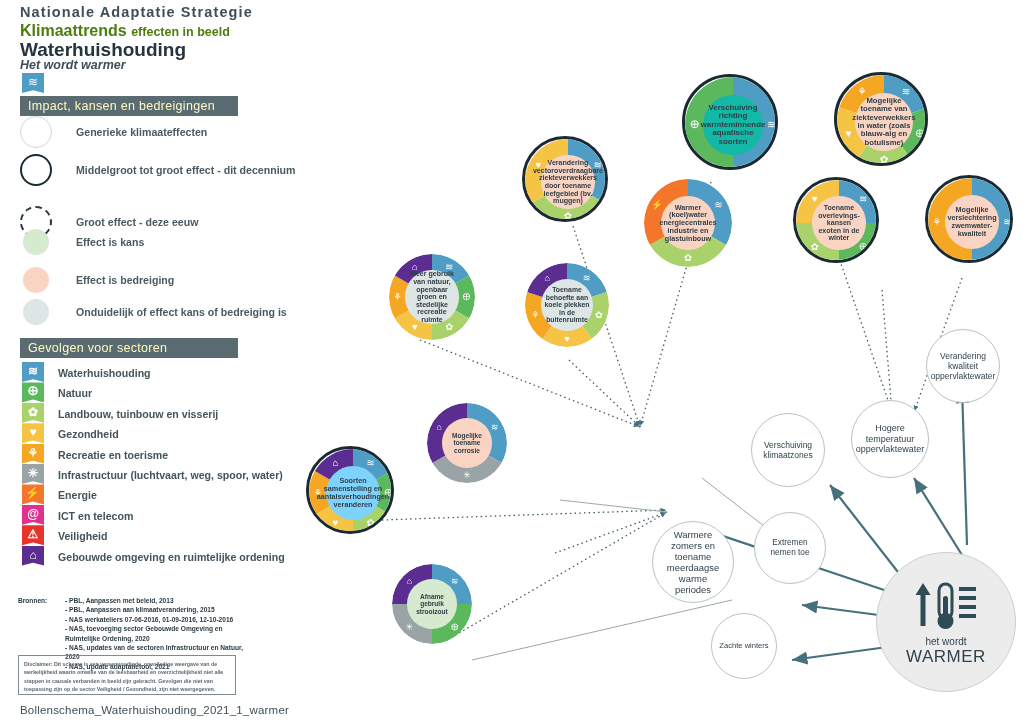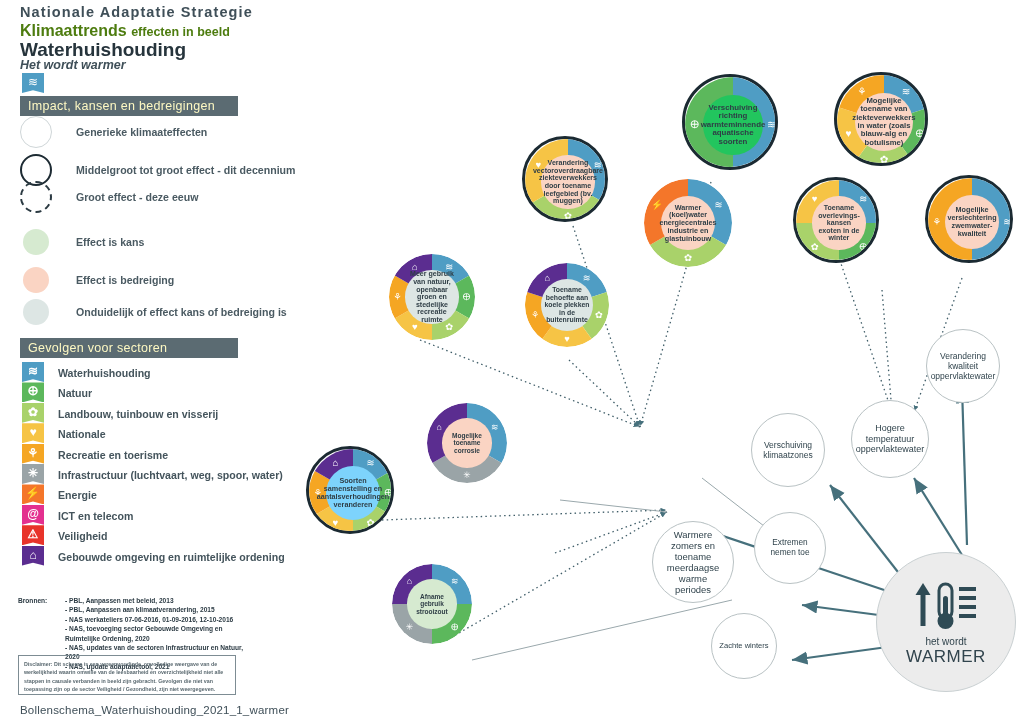--- a/index.html
+++ b/index.html
@@ -106,21 +106,21 @@
     <div class="barhead" id="bar1">Impact, kansen en bedreigingen</div>
 
     <div class="lrow" style="top:116px;height:32px;">
       <div class="ring thin"></div>
       <span class="lb">Generieke klimaateffecten</span>
     </div>
     <div class="lrow" style="top:154px;height:32px;">
       <div class="ring thick"></div>
       <span class="lb">Middelgroot tot groot effect - dit decennium</span>
     </div>
-    <div class="lrow" style="top:181px;height:32px;">
+    <div class="lrow" style="top:206px;height:32px;">
       <div class="ring dash"></div>
       <span class="lb">Groot effect - deze eeuw</span>
     </div>
     <div class="lrow" style="top:226px;height:32px;">
       <div class="dot" style="background:#d6ead0;"></div>
       <span class="lb">Effect is kans</span>
     </div>
     <div class="lrow" style="top:264px;height:32px;text-decoration:underline;">
       <div class="dot" style="background:#fad4c3;"></div>
       <span class="lb">Effect is bedreiging</span>
@@ -128,21 +128,21 @@
     <div class="lrow" style="top:296px;height:32px;">
       <div class="dot" style="background:#dde6e4;"></div>
       <span class="lb">Onduidelijk of effect kans of bedreiging is</span>
     </div>
 
     <div class="barhead" id="bar2">Gevolgen voor sectoren</div>
     <div id="sector-list">
         <div class="secrow" style="top: 362px;"><span class="sectorflag" style="background: rgb(79, 157, 196);"><span class="gl">≋</span></span><span class="sl">Waterhuishouding</span></div>
         <div class="secrow" style="top: 382.4px;"><span class="sectorflag" style="background: rgb(92, 184, 92);"><span class="gl">🜨</span></span><span class="sl">Natuur</span></div>
         <div class="secrow" style="top: 402.8px;"><span class="sectorflag" style="background: rgb(169, 210, 106);"><span class="gl">✿</span></span><span class="sl">Landbouw, tuinbouw en visserij</span></div>
-        <div class="secrow" style="top: 423.2px;"><span class="sectorflag" style="background: rgb(246, 196, 69);"><span class="gl">♥</span></span><span class="sl">Nationale</span></div>
+        <div class="secrow" style="top: 423.2px;"><span class="sectorflag" style="background: rgb(246, 196, 69);"><span class="gl">♥</span></span><span class="sl">Gezondheid</span></div>
         <div class="secrow" style="top: 443.6px;"><span class="sectorflag" style="background: rgb(245, 166, 35);"><span class="gl">⚘</span></span><span class="sl">Recreatie en toerisme</span></div>
         <div class="secrow" style="top: 464px;"><span class="sectorflag" style="background: rgb(154, 164, 167);"><span class="gl">✳</span></span><span class="sl">Infrastructuur (luchtvaart, weg, spoor, water)</span></div>
         <div class="secrow" style="top: 484.4px;"><span class="sectorflag" style="background: rgb(244, 118, 42);"><span class="gl">⚡</span></span><span class="sl">Energie</span></div>
         <div class="secrow" style="top: 504.8px;"><span class="sectorflag" style="background: rgb(227, 48, 143);"><span class="gl">@</span></span><span class="sl">ICT en telecom</span></div>
         <div class="secrow" style="top: 525.2px;"><span class="sectorflag" style="background: rgb(232, 51, 42);"><span class="gl">⚠</span></span><span class="sl">Veiligheid</span></div>
         <div class="secrow" style="top: 545.6px;"><span class="sectorflag" style="background: rgb(91, 45, 144);"><span class="gl">⌂</span></span><span class="sl">Gebouwde omgeving en ruimtelijke ordening</span></div>
       </div>
 
     <div class="sources">
       <span class="lbl">Bronnen:</span>
@@ -198,21 +198,21 @@
     </svg>
 
     <div id="nodes">
         <div class="donut" style="left: 420px; top: 74px; width: 96px; height: 96px;">
           <svg width="96" height="96" viewBox="0 0 96 96" style="position: absolute; left: 0px; top: 0px;">
             <path d="M48,48 L48,0 A48,48 0 0 1 48,96 Z" fill="#4f9dc4"></path>
             <text x="86.4" y="51" text-anchor="middle" fill="#fff" font-size="10.56" font-family="&quot;Liberation Sans&quot;, sans-serif">≋</text>
             <path d="M48,48 L48,96 A48,48 0 0 1 47.99999999999999,0 Z" fill="#5cb85c"></path>
             <text x="9.599999999999994" y="51.00000000000001" text-anchor="middle" fill="#fff" font-size="10.56" font-family="&quot;Liberation Sans&quot;, sans-serif">🜨</text>
           </svg>
-          <div class="hub" style="left: 18.24px; top: 18.24px; width: 59.52px; height: 59.52px; background: #22c55e; font-size: 7.872px; text-align: center;">
+          <div class="hub" style="left: 18.24px; top: 18.24px; width: 59.52px; height: 59.52px; background: #14b8a6; font-size: 7.872px; text-align: center;">
             <span>Verschuiving richting warmteminnende aquatische soorten</span>
           </div>
         </div>
         <div class="donut" style="left: 572px; top: 72px; width: 94px; height: 94px;">
           <svg width="94" height="94" viewBox="0 0 94 94" style="position: absolute; left: 0px; top: 0px;">
             <path d="M47,47 L47,0 A47,47 0 0 1 91.69965626587222,32.47620126437747 Z" fill="#4f9dc4"></path>
             <text x="69.10072548619699" y="19.580961011501973" text-anchor="middle" fill="#fff" font-size="10.34" font-family="&quot;Liberation Sans&quot;, sans-serif">≋</text>
             <path d="M47,47 L91.69965626587222,32.47620126437747 A47,47 0 0 1 74.62590685774623,85.02379873562253 Z" fill="#5cb85c"></path>
             <text x="82.75972501269777" y="61.61903898849802" text-anchor="middle" fill="#fff" font-size="10.34" font-family="&quot;Liberation Sans&quot;, sans-serif">🜨</text>
             <path d="M47,47 L74.62590685774623,85.02379873562253 A47,47 0 0 1 19.374093142253766,85.02379873562253 Z" fill="#a9d26a"></path>

